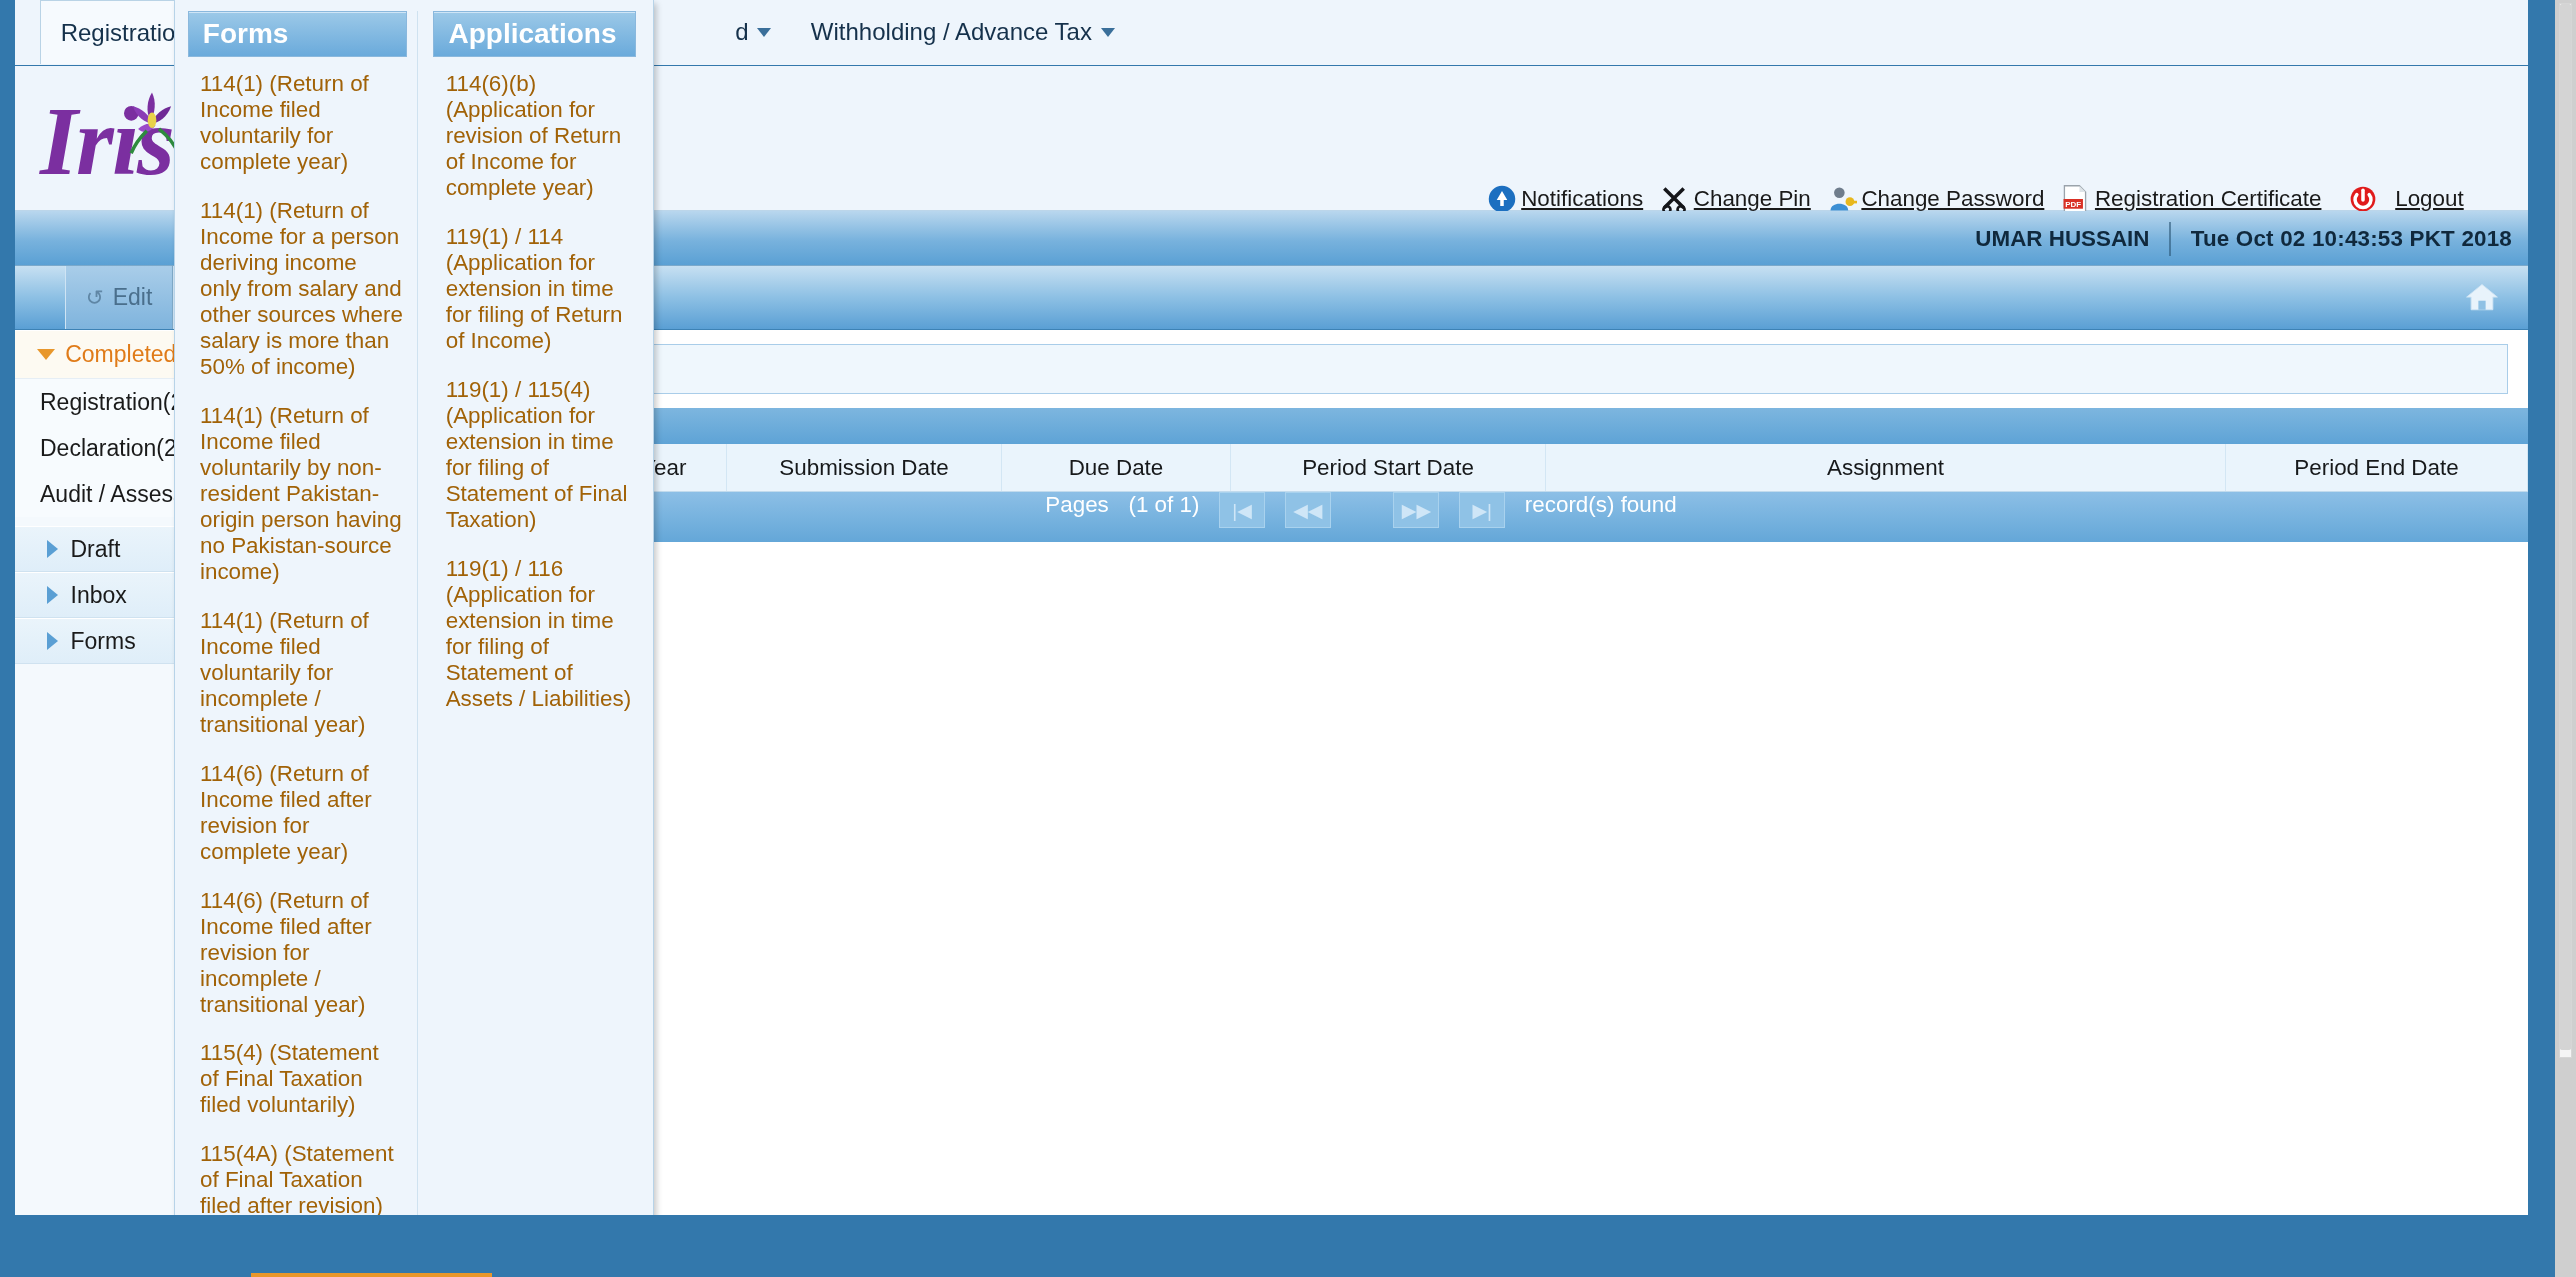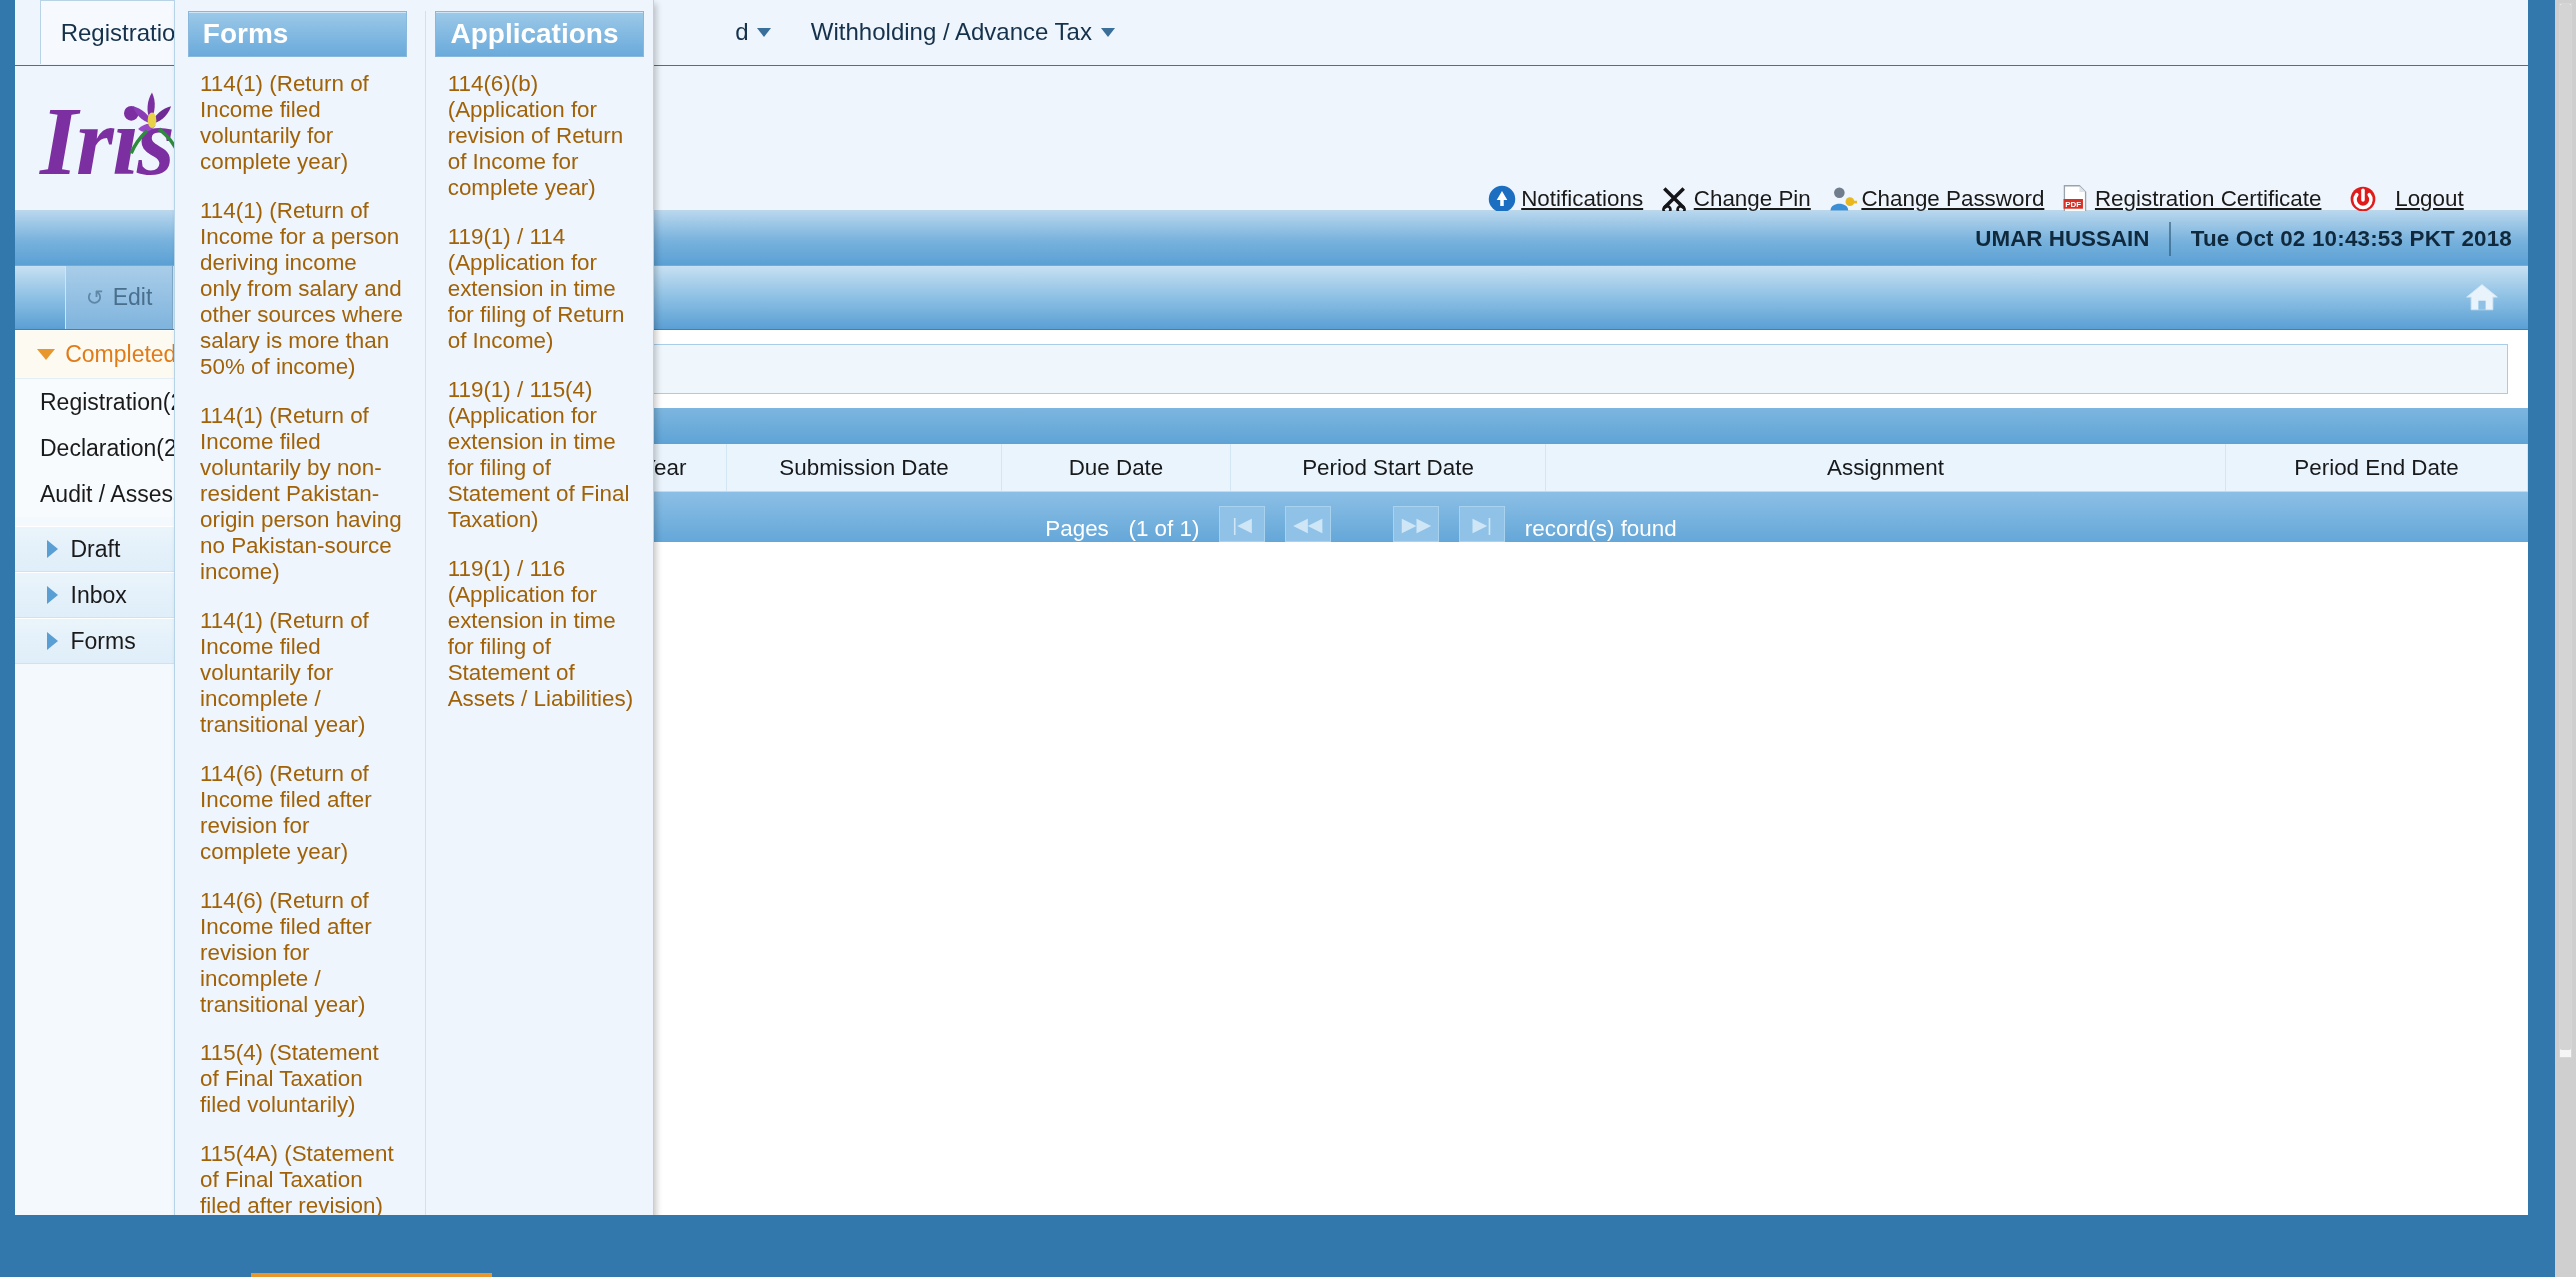--- a/index.html
+++ b/index.html
@@ -229,21 +229,21 @@
   }
   .gh-cell {
     display: flex; align-items: center; justify-content: center;
     font-size: 22.4px; color: #17191b;
     border-right: 0.9px solid #d3e6f4;
     white-space: nowrap; overflow: hidden;
   }
   .pager {
     position: absolute; left: 0; right: 0; top: 161px; height: 50px;
     background: linear-gradient(to bottom, #8cbfe6 0%, #64a7d8 100%);
-    display: flex; align-items: flex-end; justify-content: center; gap: 19.7px;
+    display: flex; align-items: flex-start; justify-content: center; gap: 19.7px;
     color: #ffffff; font-size: 22.4px;
   }
   .pgbtn {
     width: 46px; height: 36px;
     background: #8fc2e6;
     border: 0.9px solid #a9d2ee;
     color: #cfe6f7; font-size: 19px;
     display: flex; align-items: center; justify-content: center;
     cursor: pointer;
   }
@@ -260,21 +260,21 @@
     height: 1278px;
     background: #eef5fc;
     border: 0.9px solid #b7d3e8;
     border-top: none;
     box-shadow: 2.7px 2.7px 6.3px rgba(0,0,0,.22);
     z-index: 50;
     overflow: hidden;
   }
   .mm-cols { display: flex; padding: 10.7px 0 0 12.5px; gap: 10.7px; }
   .mm-col { width: 219px; }
-  .mm-col.second { border-left: 0.9px solid #cfe2f0; padding-left: 9px; margin-left: 8px; }
+  .mm-col.second { border-left: 0.9px solid #cfe2f0; padding-left: 15px; }
   .mm-head {
     height: 46px;
     background: linear-gradient(to bottom, #9cc9e8 0%, #6aaadb 100%);
     border: 0.9px solid #8ab8dd;
     color: #ffffff; font-weight: bold; font-size: 28px;
     display: flex; align-items: center; padding-left: 14.3px;
     box-shadow: inset 0 0.9px 0 #cfe5f6;
   }
   .mm-list { padding: 14.3px 3.6px 0 12.5px; }
   .mm-link {

